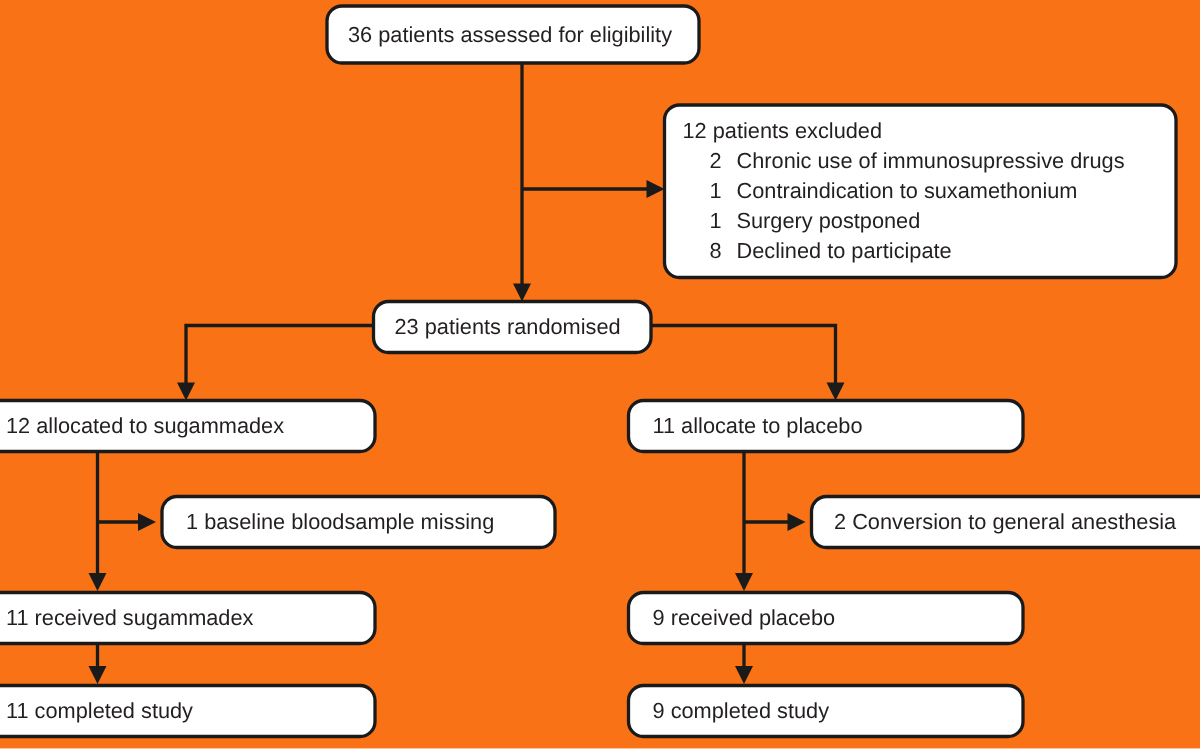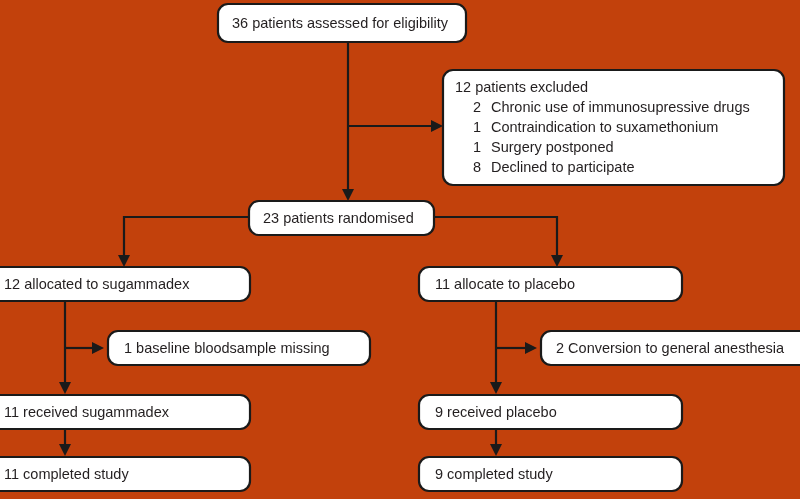--- a/index.html
+++ b/index.html
@@ -8,21 +8,21 @@
     padding: 0;
     background: #ffffff;
   }
   body {
     font-family: "Liberation Sans", sans-serif;
   }
   #flow-root {
     position: relative;
     width: 800px;
     height: 499px;
-    background: #c2410c;
+    background: #f97316;
     overflow: hidden;
   }
   svg.flow-svg {
     position: absolute;
     top: 0;
     left: 0;
     width: 800px;
     height: 499px;
     display: block;
   }

